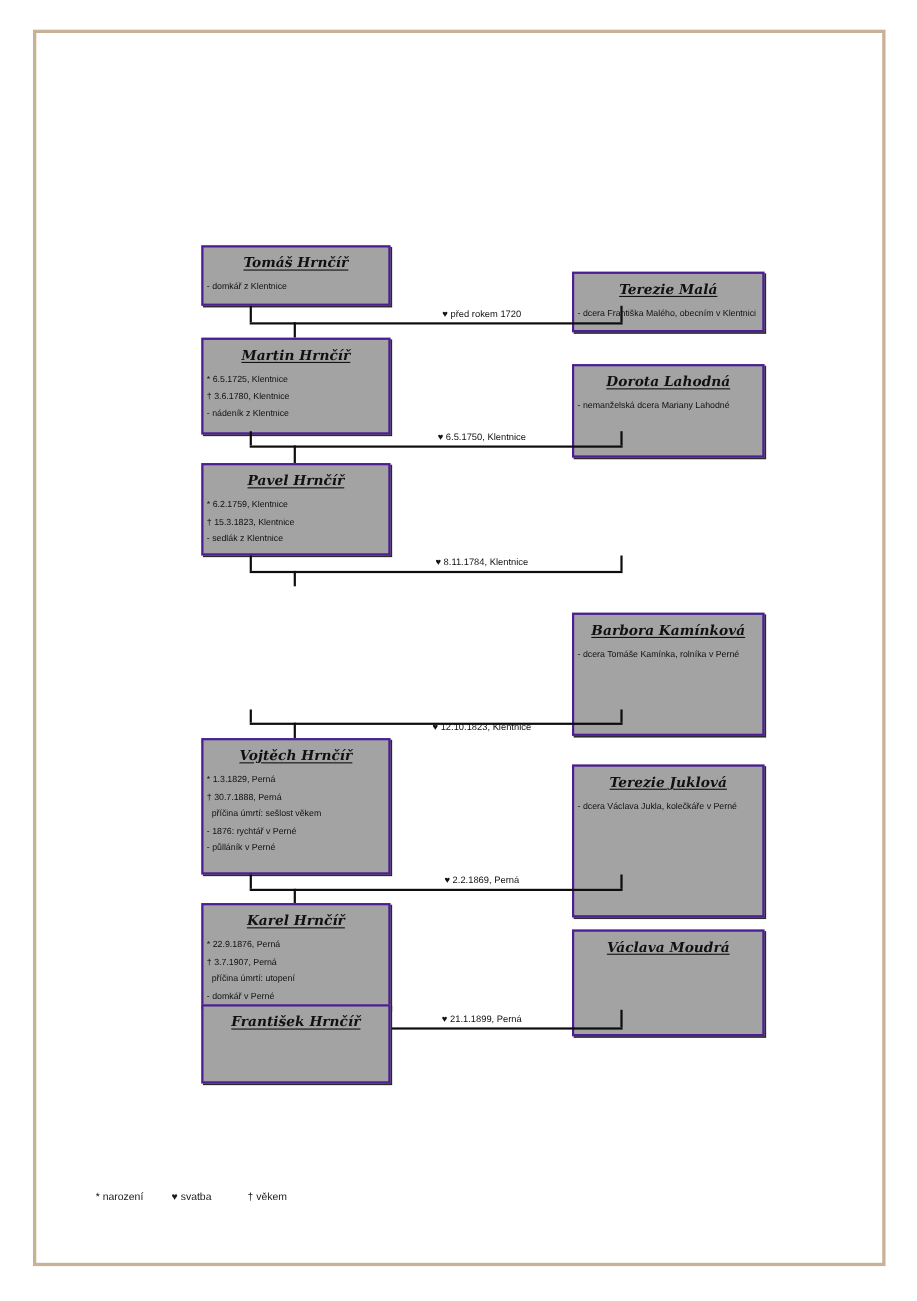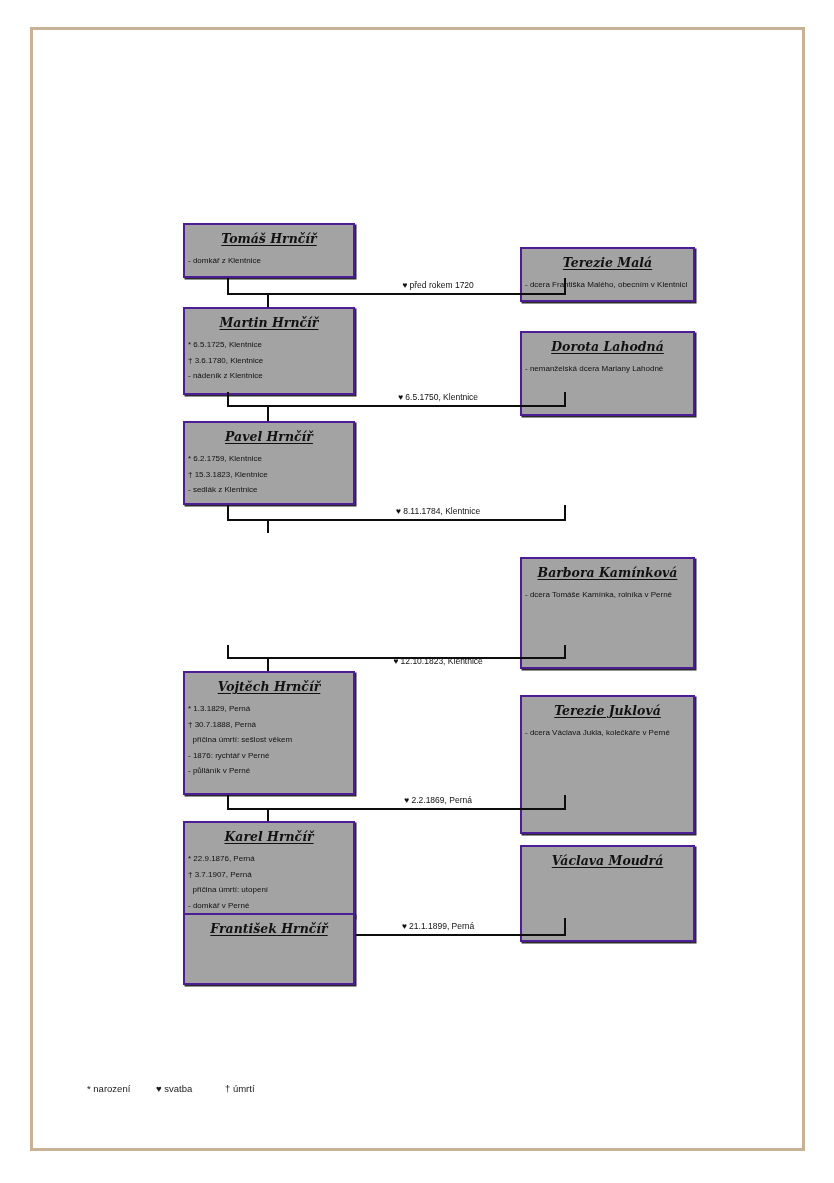--- a/index.html
+++ b/index.html
@@ -163,15 +163,15 @@
   <div class="marriage-label" style="top:921px">♥ 21.1.1899, Perná</div>
   <div class="vline" style="left:267px;top:934px;height:11px"></div>
 
   <div class="person-box husband" style="top:913px;height:72px">
     <div class="person-name">František Hrnčíř</div>
   </div>
 
   <div class="legend-row">
     <span class="legend-item li-birth">* narození</span>
     <span class="legend-item li-wedding">♥ svatba</span>
-    <span class="legend-item">† úmrtí</span>
+    <span class="legend-item">† věkem</span>
   </div>
 </div>
 
 </body></html>

